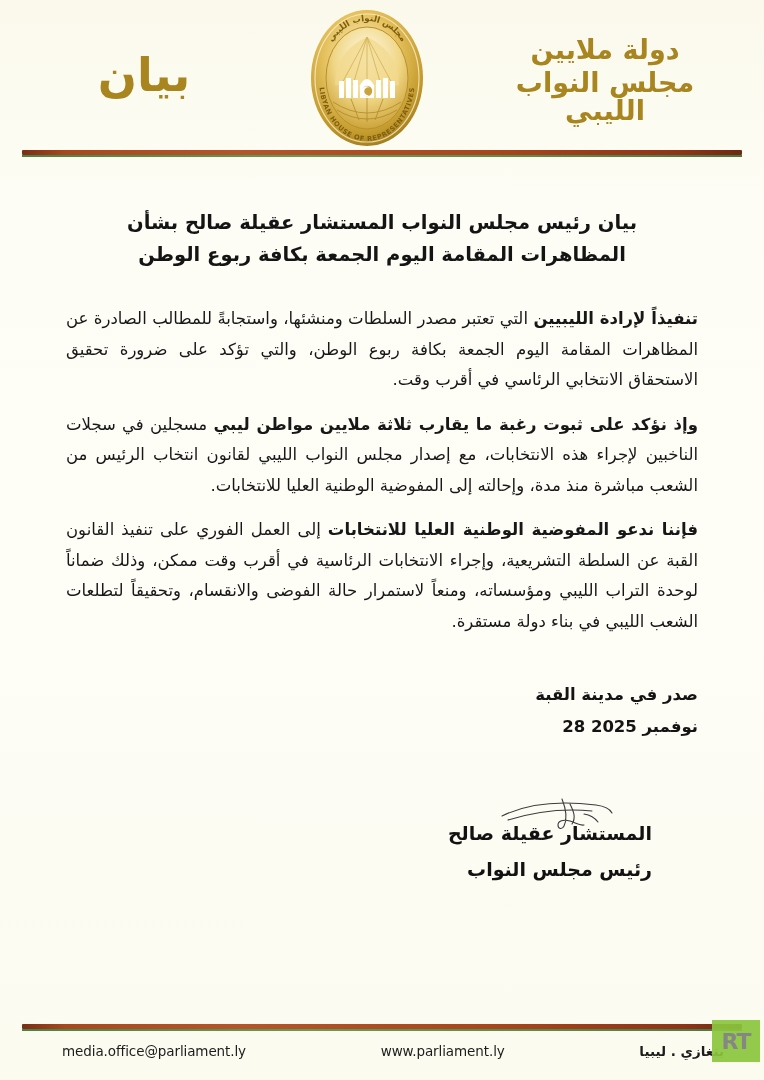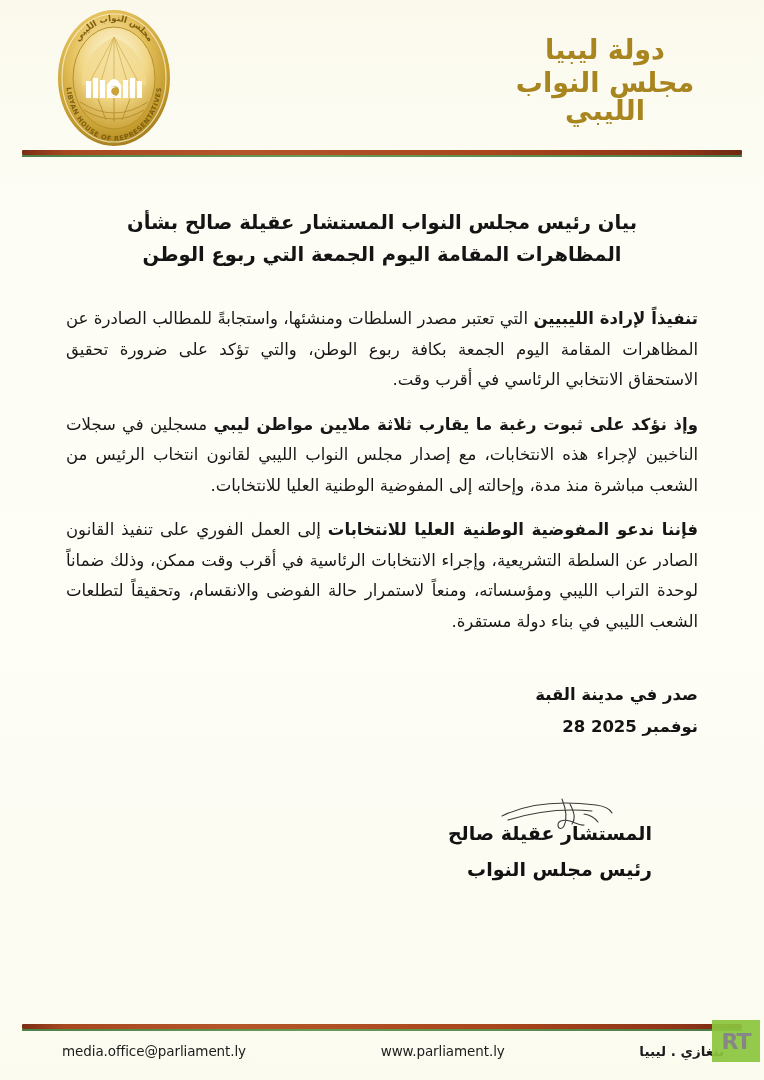--- a/index.html
+++ b/index.html
@@ -226,21 +226,21 @@
   }
 </style>
 </head>
 <body>
 
 <div class="page">
 
   <div class="header">
 
     <div class="letterhead">
-      <div class="lh1">دولة ليبيا</div>
+      <div class="lh1">دولة ملايين</div>
       <div class="lh2">مجلس النواب الليبي</div>
     </div>
 
     <div class="emblem-wrap">
       <svg width="132" height="142" viewBox="0 0 132 142">
         <defs>
           <radialGradient id="gold" cx="45%" cy="35%" r="72%">
             <stop offset="0%" stop-color="#fdf3cf"></stop>
             <stop offset="45%" stop-color="#e6c360"></stop>
             <stop offset="78%" stop-color="#c39a2c"></stop>
@@ -291,43 +291,44 @@
 
         <text font-size="8.6" font-family="DejaVu Sans, sans-serif" fill="#7d5d10" font-weight="700">
           <textPath href="#arcTop" startOffset="50%" text-anchor="middle">مجلس النواب الليبي</textPath>
         </text>
         <text font-size="6.6" font-family="DejaVu Sans, sans-serif" fill="#7d5d10" font-weight="700" letter-spacing="0.6">
           <textPath href="#arcBot" startOffset="50%" text-anchor="middle">LIBYAN HOUSE OF REPRESENTATIVES</textPath>
         </text>
       </svg>
     </div>
 
+    <div class="bayan">بيان</div>
   </div>
 
   <div class="rule">
     <div class="bar"></div>
     <div class="green"></div>
   </div>
 
   <div class="content">
 
-    <div class="doc-title">بيان رئيس مجلس النواب المستشار عقيلة صالح بشأن المظاهرات المقامة اليوم الجمعة التي ربوع الوطن</div>
+    <div class="doc-title">بيان رئيس مجلس النواب المستشار عقيلة صالح بشأن المظاهرات المقامة اليوم الجمعة بكافة ربوع الوطن</div>
 
     <div class="body-text">
 
       <p class="para">
         <span class="b">تنفيذاً لإرادة الليبيين</span><span> التي تعتبر مصدر السلطات ومنشئها، واستجابةً للمطالب الصادرة عن المظاهرات المقامة اليوم الجمعة بكافة ربوع الوطن، والتي تؤكد على ضرورة تحقيق الاستحقاق الانتخابي الرئاسي في أقرب وقت.</span>
       </p>
 
       <p class="para">
         <span class="b">وإذ نؤكد على ثبوت رغبة ما يقارب ثلاثة ملايين مواطن ليبي</span><span> مسجلين في سجلات الناخبين لإجراء هذه الانتخابات، مع إصدار مجلس النواب الليبي لقانون انتخاب الرئيس من الشعب مباشرة منذ مدة، وإحالته إلى المفوضية الوطنية العليا للانتخابات.</span>
       </p>
 
       <p class="para">
-        <span class="b">فإننا ندعو المفوضية الوطنية العليا للانتخابات</span><span> إلى العمل الفوري على تنفيذ القانون الصادر عن السلطة التشريعية، وإجراء الانتخابات الرئاسية في أقرب وقت ممكن، وذلك ضماناً لوحدة التراب الليبي ومؤسساته، ومنعاً لاستمرار حالة الفوضى والانقسام، وتحقيقاً لتطلعات الشعب الليبي في بناء دولة مستقرة.</span>
+        <span class="b">فإننا ندعو المفوضية الوطنية العليا للانتخابات</span><span> إلى العمل الفوري على تنفيذ القانون القبة عن السلطة التشريعية، وإجراء الانتخابات الرئاسية في أقرب وقت ممكن، وذلك ضماناً لوحدة التراب الليبي ومؤسساته، ومنعاً لاستمرار حالة الفوضى والانقسام، وتحقيقاً لتطلعات الشعب الليبي في بناء دولة مستقرة.</span>
       </p>
     </div>
 
     <div class="closing">
       <div>صدر في مدينة القبة</div>
       <div class="date">28 نوفمبر 2025</div>
     </div>
 
     <div class="signature-block">
       <svg class="sig-scribble" viewBox="0 0 120 40">

